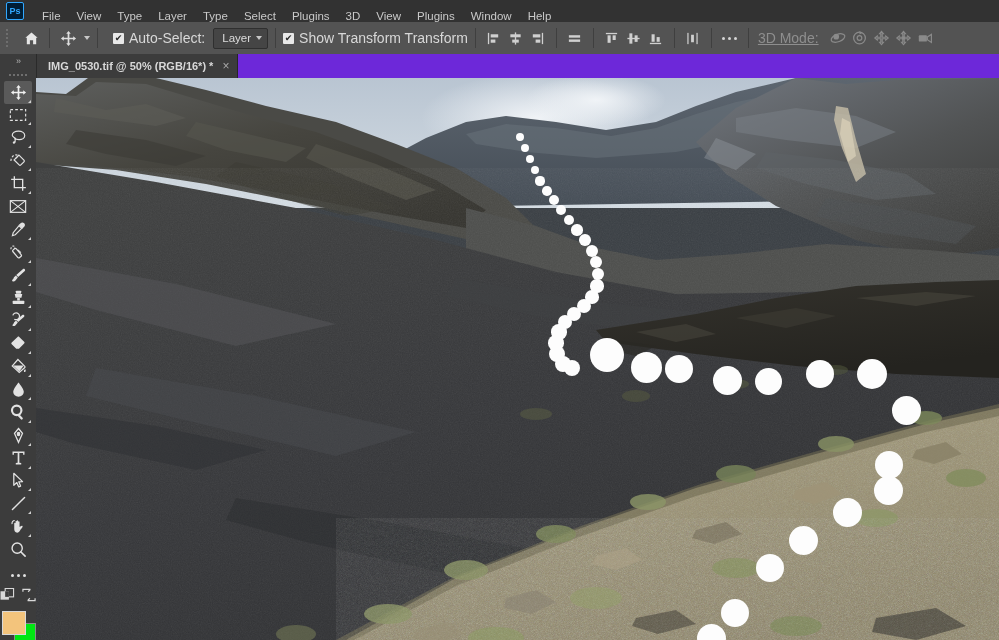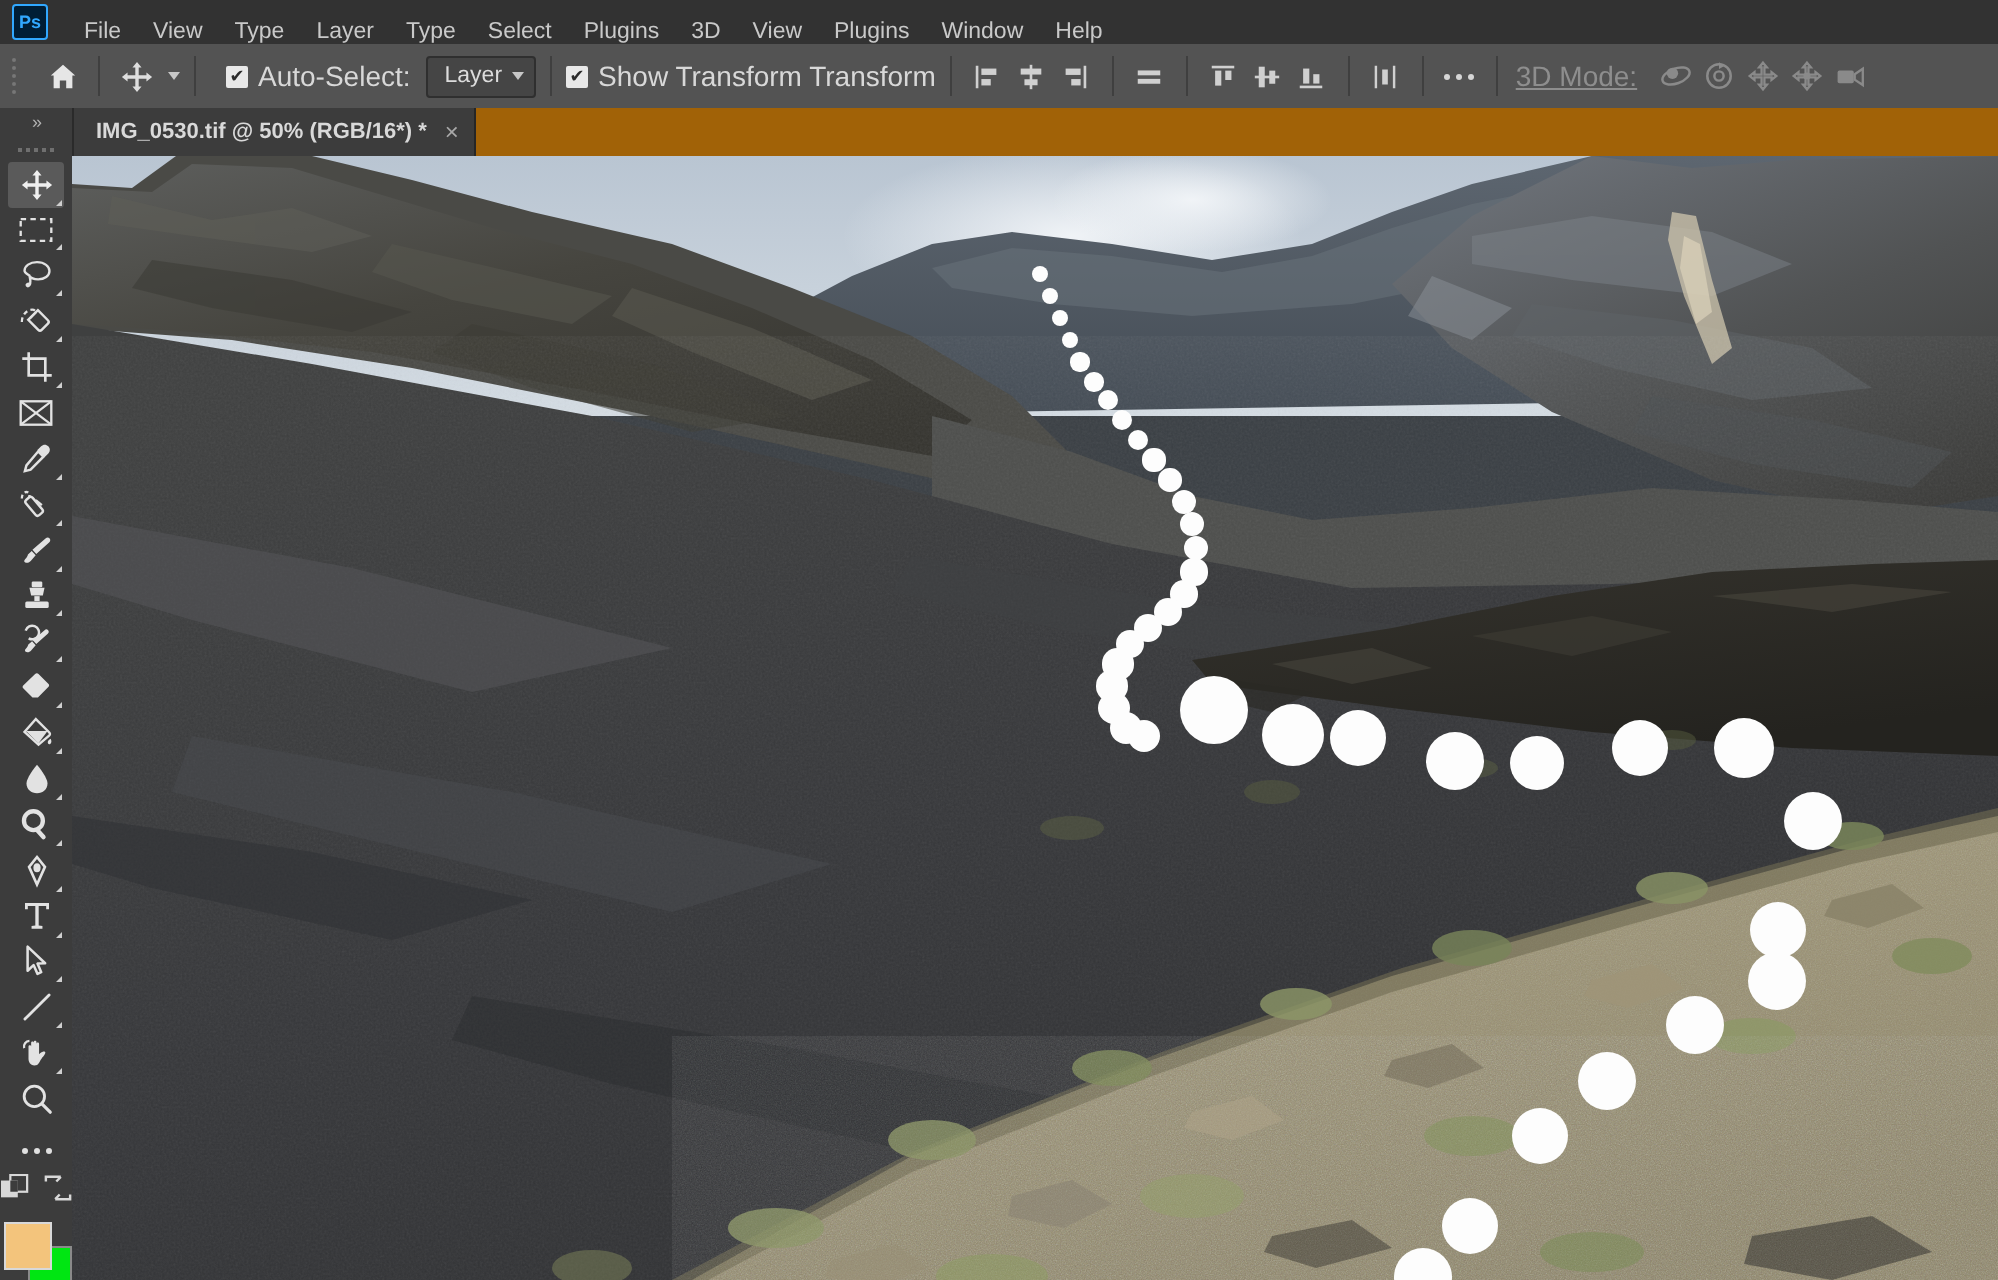--- a/index.html
+++ b/index.html
@@ -40,21 +40,21 @@
          border-right:3.5px solid transparent;border-top:4px solid #c7c7c7;
          margin-left:5px;}
   .select{background:#454545;border:1px solid #2f2f2f;border-radius:2px;
           height:19px;display:flex;align-items:center;padding:0 5px 0 8px;
           margin-left:8px;color:#dcdcdc;font-size:11.5px;}
   .dots3{display:flex;gap:3px;align-items:center;}
   .dots3 i{width:3px;height:3px;background:#d6d6d6;border-radius:50%;display:block;}
 
   
   .tabbar{position:absolute;left:36px;top:54px;width:963px;height:24px;
-          background:#a16207;display:flex;align-items:flex-end;}
+          background:#6d28d9;display:flex;align-items:flex-end;}
   .doctab{height:24px;background:#3c3c3c;display:flex;align-items:center;
           padding:0 8px 0 12px;border-right:1px solid #262626;}
   .doctab .t{color:#d9d9d9;font-size:11px;font-weight:bold;white-space:nowrap;}
   .tab-close{color:#a8a8a8;font-size:12px;margin-left:9px;line-height:1;}
 
   
   .toolbar{position:absolute;left:0;top:54px;width:36px;height:586px;
            background:#3c3c3c;display:flex;flex-direction:column;
            align-items:center;border-right:1px solid #2a2a2a;}
   .tb-collapse{width:36px;height:15px;display:flex;align-items:center;

